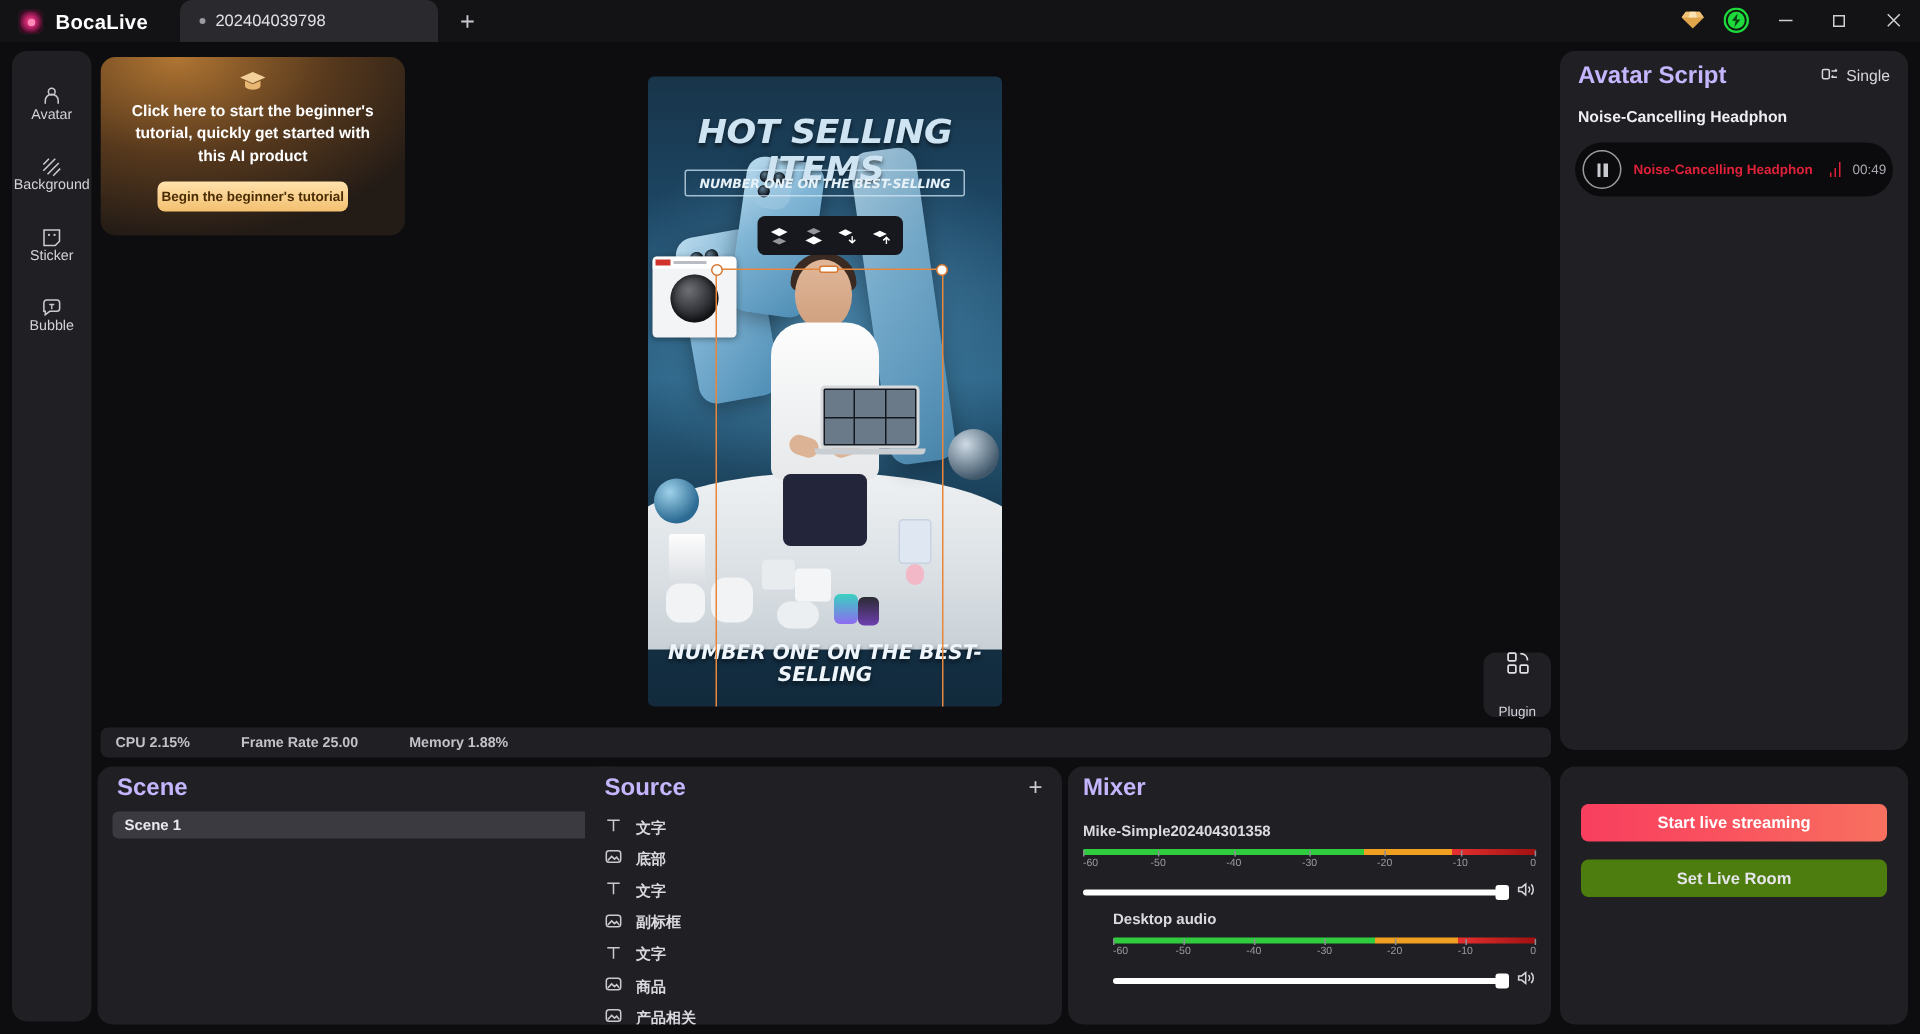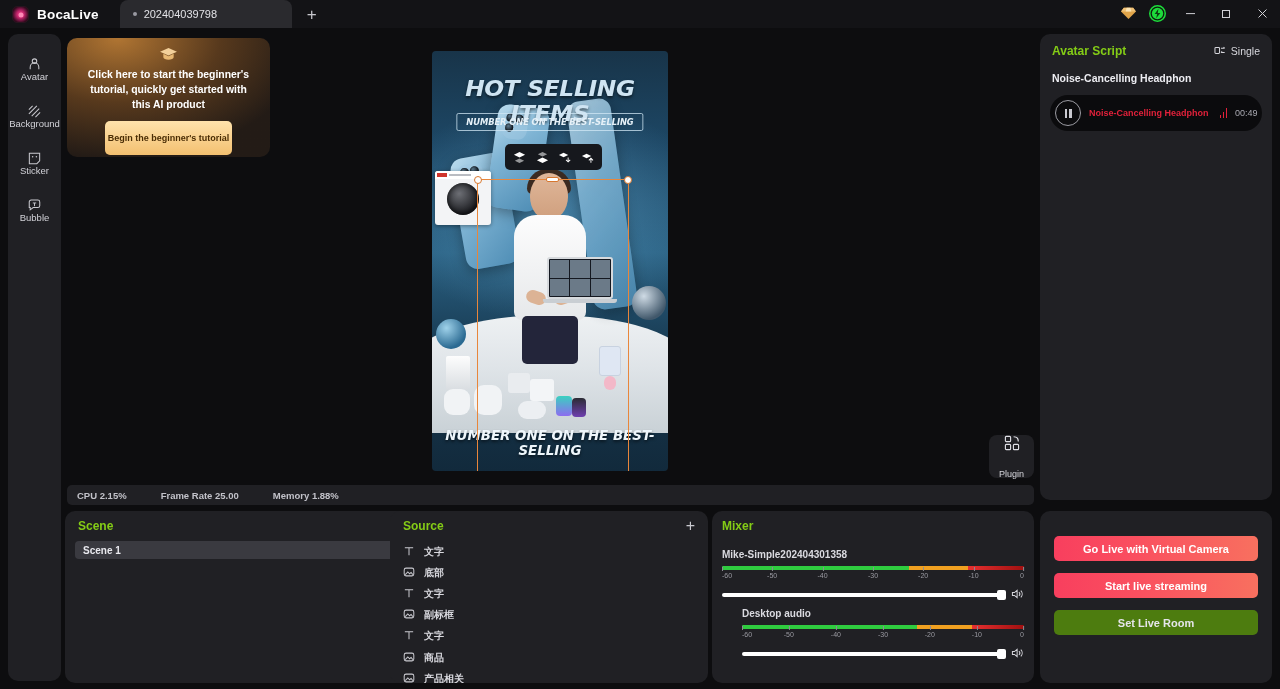--- a/index.html
+++ b/index.html
@@ -61,21 +61,21 @@
     position:absolute; left:67px; top:38px; width:203px; height:119px;
     border-radius:10px;
     background:
       radial-gradient(120% 130% at 25% 0%, rgba(184,122,52,.95) 0%, rgba(96,62,30,.85) 42%, rgba(35,27,22,.95) 78%),
       #241c16;
     padding:9px 14px 0 14px; text-align:center;
   }
   .cap-icon{ display:flex; justify-content:center; margin-bottom:5px;}
   .tut-text{ font-size:10.4px; font-weight:700; line-height:1.45; color:#fff; }
   .tut-btn{
-    margin:9px auto 0; width:127px; height:34px; border-radius:5px;
+    margin:9px auto 0; width:127px; height:20px; border-radius:5px;
     background:linear-gradient(180deg,#ffe2ac 0%, #f3c070 100%);
     color:#4a2d05; font-size:9px; font-weight:700;
     display:flex; align-items:center; justify-content:center;
   }
 
   
   .stage{
     position:absolute; left:67px; top:34px; width:967px; height:448px;
   }
   .preview{
@@ -162,21 +162,21 @@
   .plugin{
     position:absolute; left:989px; top:435px; width:45px;height:43px;
     background:#202024; border-radius:8px; display:flex; flex-direction:column;
     align-items:center; justify-content:center; gap:14px;
   }
   .plugin .lbl{ font-size:9px; color:#d3d3d9;}
 
   
   .panel{ position:absolute; background:#202024; border-radius:10px; }
   .panel-head{ display:flex; align-items:center; height:30px; padding:0 13px; }
-  .panel-title{ font-size:12px; font-weight:700; color:#84cc16;}
+  .panel-title{ font-size:16px; font-weight:700; color:#c4b5fd;}
   .plus{ margin-left:auto; font-size:16px; color:#c8c8ce; font-weight:300; line-height:1;}
 
   .scene-panel{ left:65px; top:511px; width:352px; height:172px;}
   .scene-row{ margin:0 10px; height:18px; background:#3a3a40; border-radius:4px;
               display:flex; align-items:center; padding-left:8px;
               font-size:10px; font-weight:700; color:#e9e9ee;}
 
   .source-panel{ left:390px; top:511px; width:318px; height:172px; overflow:hidden;}
   .src-row{ display:flex; align-items:center; gap:9px; padding:0 0 0 13px; height:21.2px;
             font-size:10px; color:#d8d8de; font-weight:700;}
@@ -595,23 +595,20 @@
         <b style="height:6px"></b>
         <b style="height:10px"></b>
     </span>
     <span class="audio-time">00:49</span>
   </div>
 </div>
 
 <div class="panel live-panel">
   <div style="height:25px"></div>
   <div class="live-btn grad">
-    <span>Go Live with Virtual Camera</span>
-  </div>
-  <div class="live-btn grad">
     <span>Start live streaming</span>
   </div>
   <div class="live-btn grey">
     <span>Set Live Room</span>
   </div>
 </div>
 
 <div class="tutorial">
   <div class="cap-icon">
     <svg width="19" height="15" viewBox="0 0 20 16">

